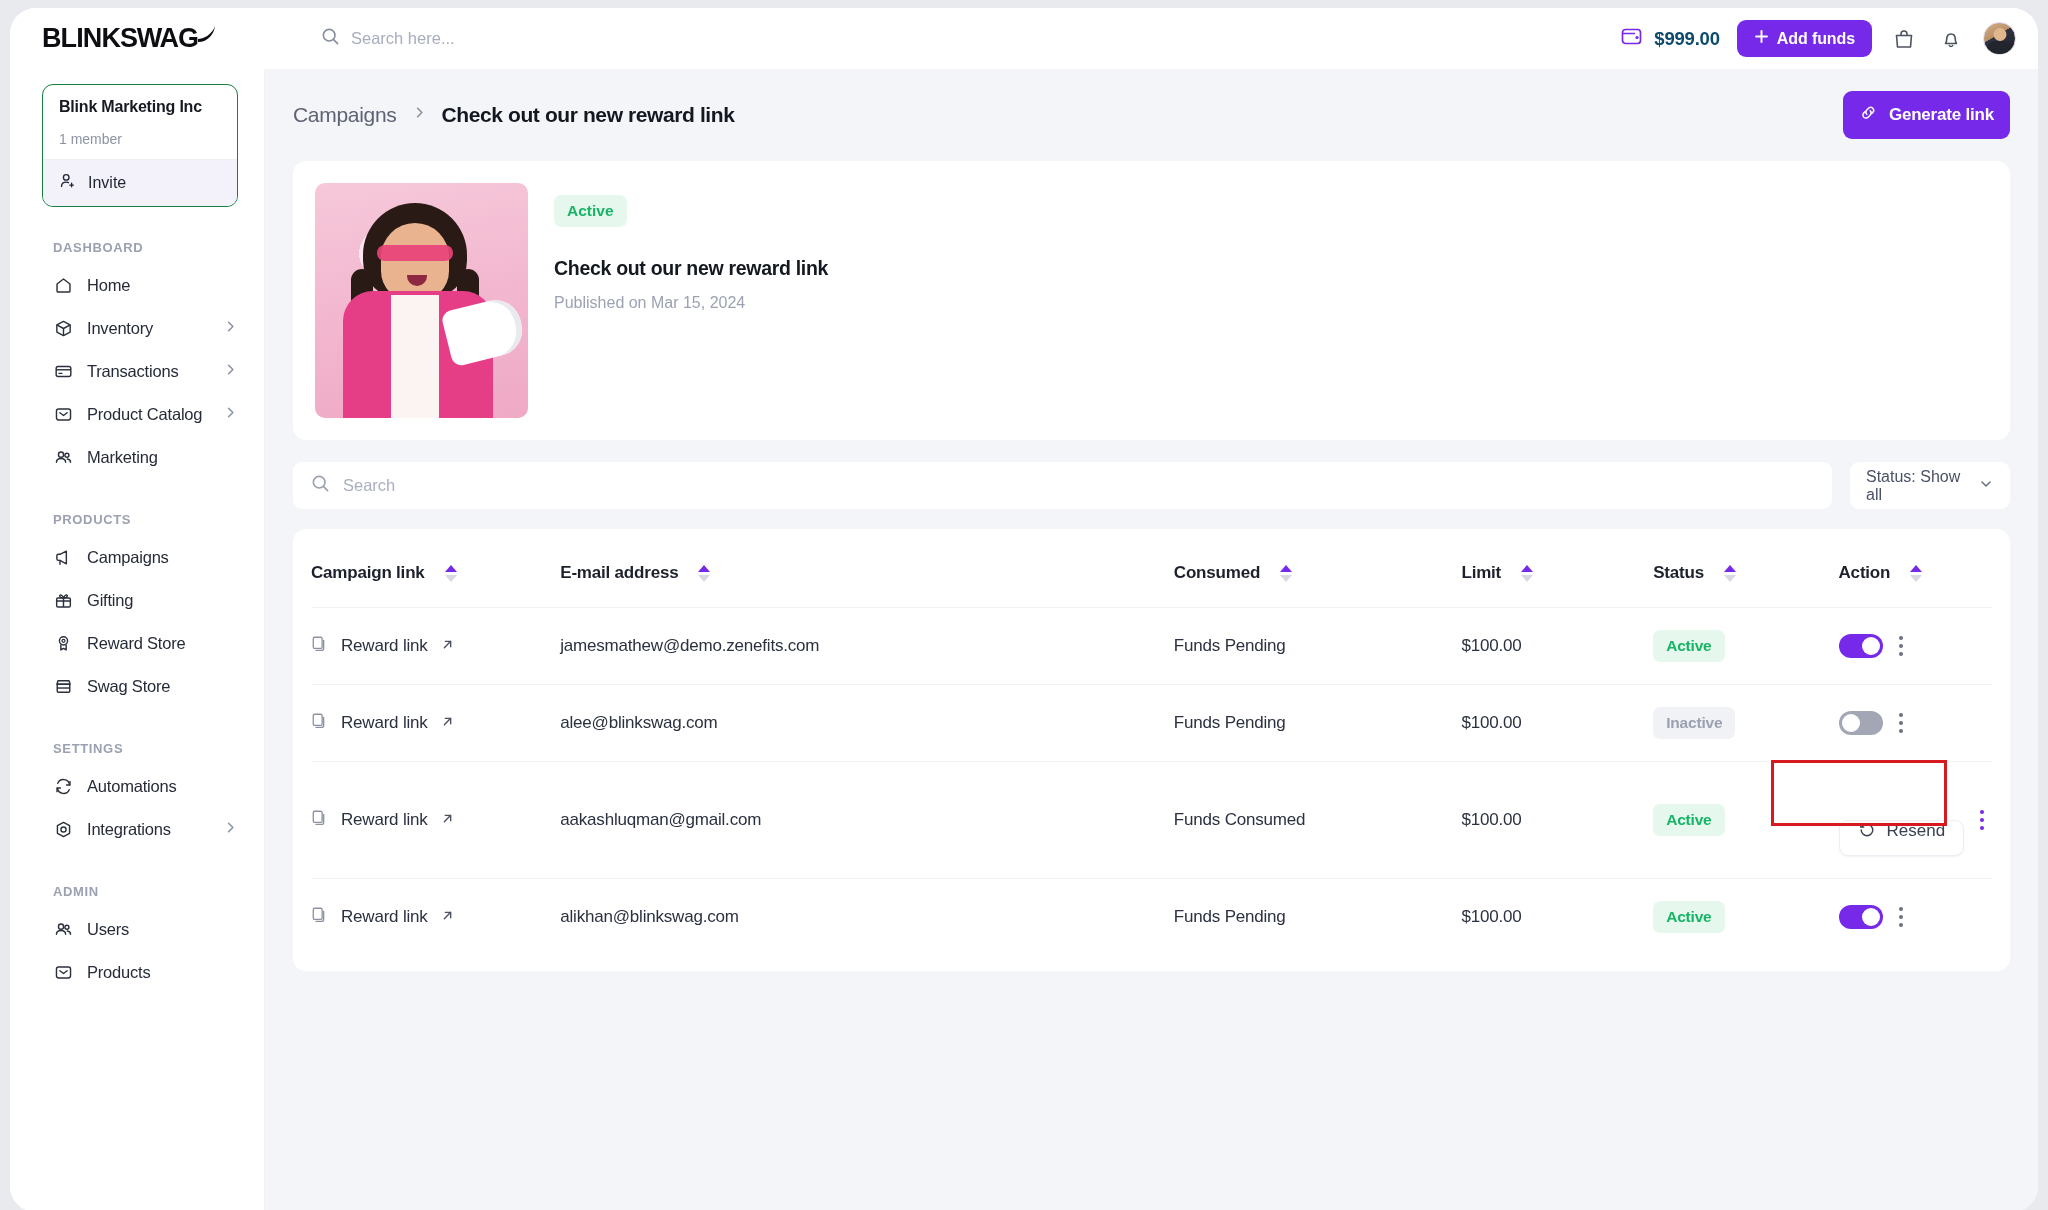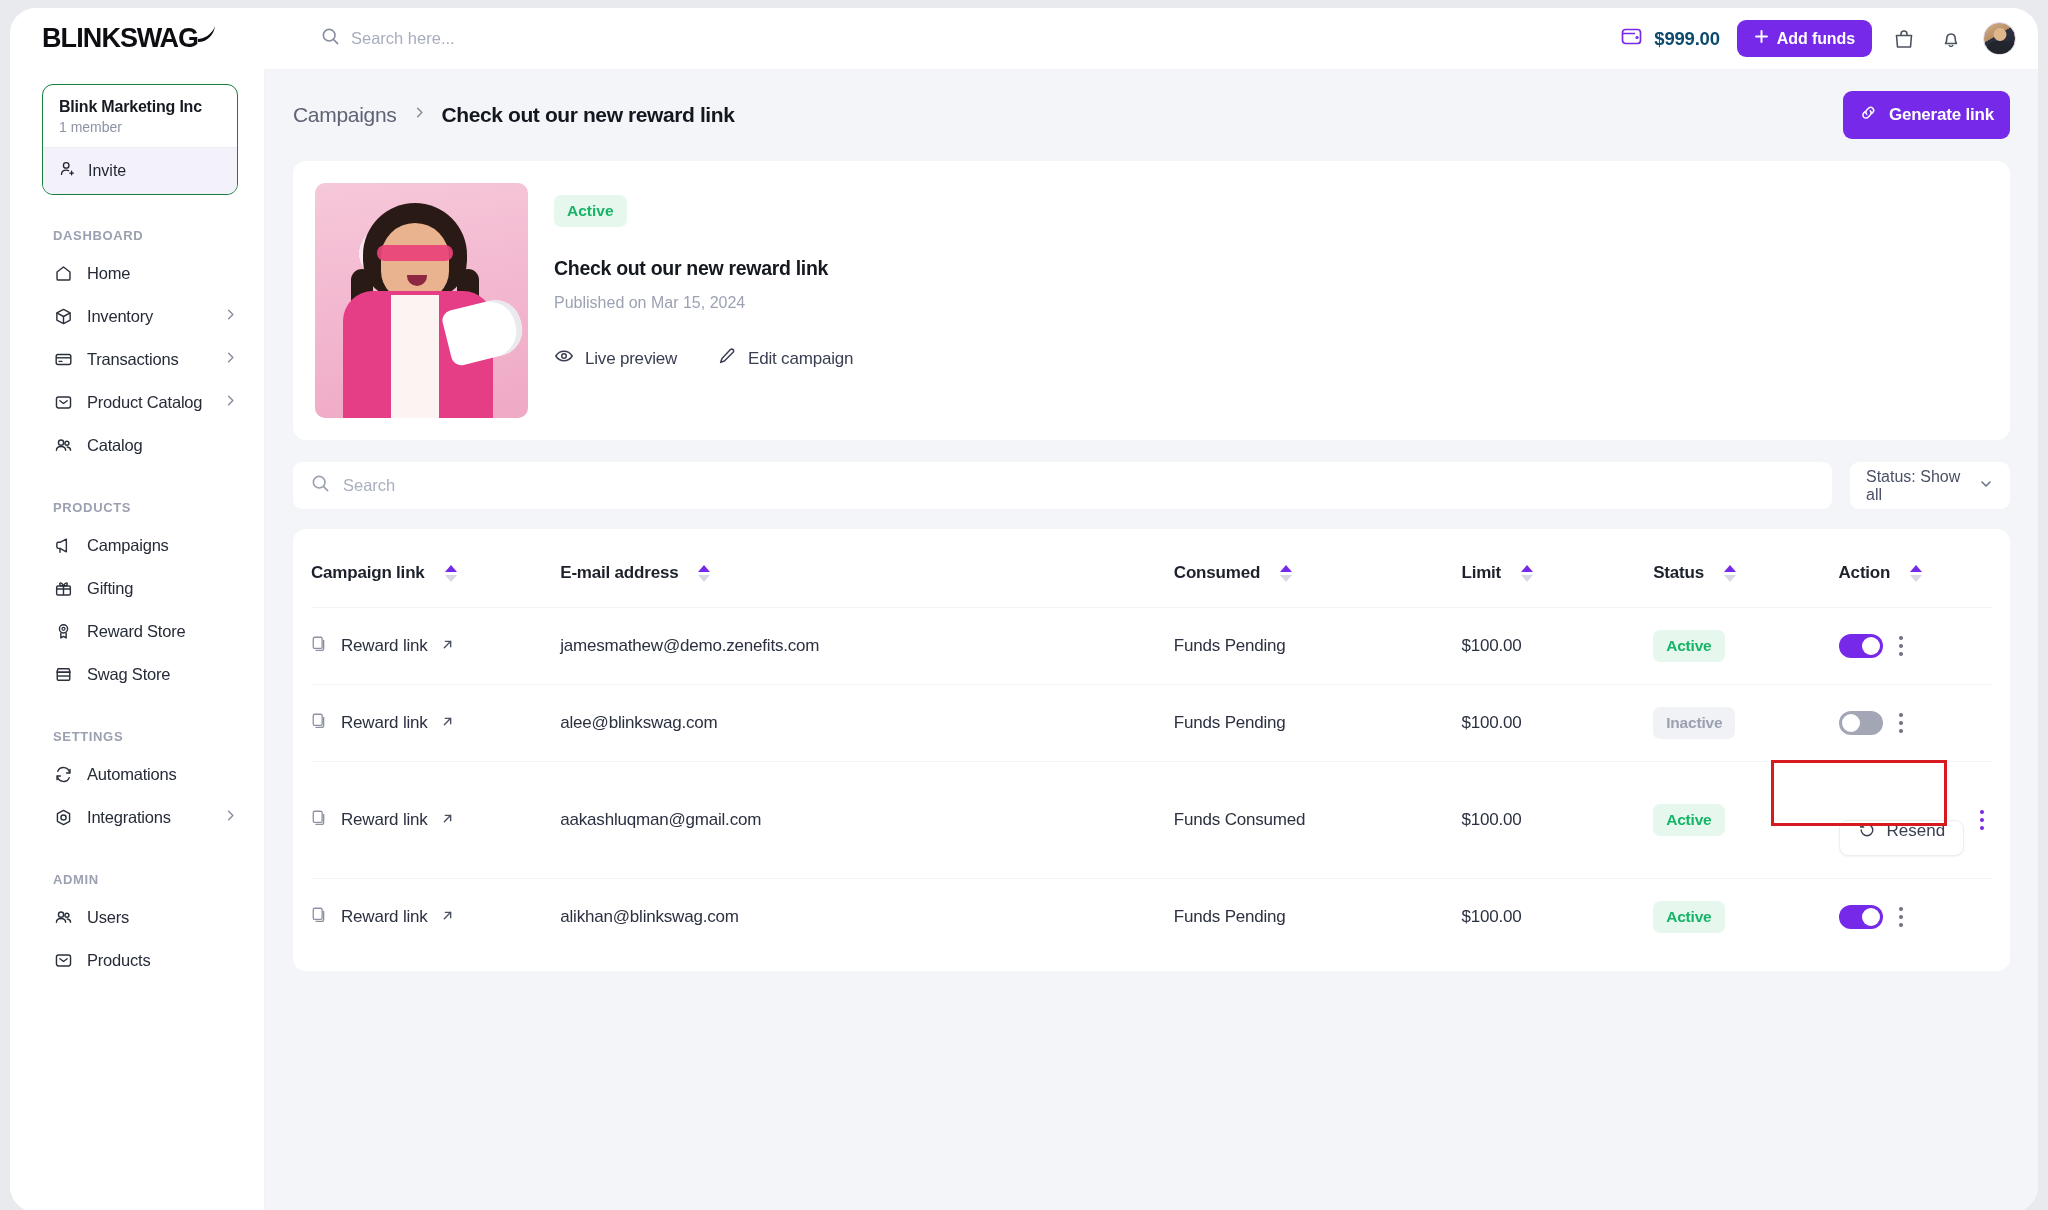--- a/index.html
+++ b/index.html
@@ -118,21 +118,21 @@
     overflow: hidden;
   }
   .org-card {
     margin: 0 26px 0 32px;
     border: 1px solid #15803d;
     border-radius: 11px;
     overflow: hidden;
   }
   .org-info { padding: 13px 0 12px 16px; }
   .org-name { font-size: 16px; font-weight: 700; color: #171a22; letter-spacing: -0.2px; }
-  .org-members { font-size: 14px; color: #8d93a4; margin-top: 3px; }
+  .org-members { font-size: 14px; color: #8d93a4; margin-top: 15px; }
   .org-invite {
     background: #f3f2fb;
     border-top: 1px solid #ededf2;
     display: flex; align-items: center; gap: 11px;
     padding: 12px 0 12px 16px;
     cursor: pointer;
     font-size: 16px; color: #1f2430; font-weight: 500;
   }
   .nav-section {
     font-size: 13px; font-weight: 600; letter-spacing: 0.65px;
@@ -497,21 +497,21 @@
       </div>
       <div class="nav-item">
         <span class="nav-ico">
           <svg width="19" height="19" viewBox="0 0 20 20" fill="none">
               <circle cx="7.4" cy="7" r="2.7" stroke="#2b303c" stroke-width="1.5"></circle>
               <circle cx="13.6" cy="7.6" r="2.1" stroke="#2b303c" stroke-width="1.5"></circle>
               <path d="M2.6 15c0-2.6 2.1-4 4.8-4s4.8 1.4 4.8 4" stroke="#2b303c" stroke-width="1.5" stroke-linecap="round"></path>
               <path d="M14 11.6c2.1.2 3.4 1.5 3.4 3.4" stroke="#2b303c" stroke-width="1.5" stroke-linecap="round"></path>
             </svg>
         </span>
-        <span class="nav-label">Catalog</span>
+        <span class="nav-label">Marketing</span>
       </div>
 
       <div class="nav-section">PRODUCTS</div>
       <div class="nav-item">
         <span class="nav-ico">
           <svg width="19" height="19" viewBox="0 0 20 20" fill="none">
               <path d="M3 8.2v3.2a1.6 1.6 0 001.6 1.6h1.7L13 16.6V3.4L6.3 6.6H4.6A1.6 1.6 0 003 8.2z" stroke="#2b303c" stroke-width="1.5" stroke-linejoin="round"></path>
               <path d="M6.3 13v4.2" stroke="#2b303c" stroke-width="1.5" stroke-linecap="round"></path>
             </svg>
         </span>
@@ -630,39 +630,20 @@
             <div class="mouth"></div>
           <div class="jacket"></div>
             <div class="shirt"></div>
           <div class="mega-handle"></div>
             <div class="mega-cone"></div>
         </div>
         <div class="camp-info">
           <span class="badge badge-active">Active</span>
           <div class="camp-title">Check out our new reward link</div>
           <div class="camp-pub">Published on Mar 15, 2024</div>
-          <div class="camp-actions">
-            <div class="camp-action">
-              <span>
-                <svg width="20" height="20" viewBox="0 0 20 20" fill="none">
-                    <path d="M1.8 10S4.8 5.2 10 5.2 18.2 10 18.2 10 15.2 14.8 10 14.8 1.8 10 1.8 10z" stroke="#3a4052" stroke-width="1.5" stroke-linejoin="round"></path>
-                    <circle cx="10" cy="10" r="2.3" stroke="#3a4052" stroke-width="1.5"></circle>
-                  </svg>
-              </span>
-              <span>Live preview</span>
-            </div>
-            <div class="camp-action">
-              <span>
-                <svg width="20" height="20" viewBox="0 0 20 20" fill="none">
-                    <path d="M13.4 3.6a1.9 1.9 0 012.7 2.7L7.4 15 3.6 16.4 5 12.6z" stroke="#3a4052" stroke-width="1.5" stroke-linejoin="round"></path>
-                  </svg>
-              </span>
-              <span>Edit campaign</span>
-            </div>
-          </div>
         </div>
       </div>
 
       <div class="filterrow">
         <div class="searchbox">
           <span>
             <svg width="19" height="19" viewBox="0 0 20 20" fill="none">
                 <circle cx="8.6" cy="8.6" r="6.1" stroke="#9aa0b0" stroke-width="1.7"></circle>
                 <path d="M13.3 13.3 L17.5 17.5" stroke="#9aa0b0" stroke-width="1.7" stroke-linecap="round"></path>
               </svg>

